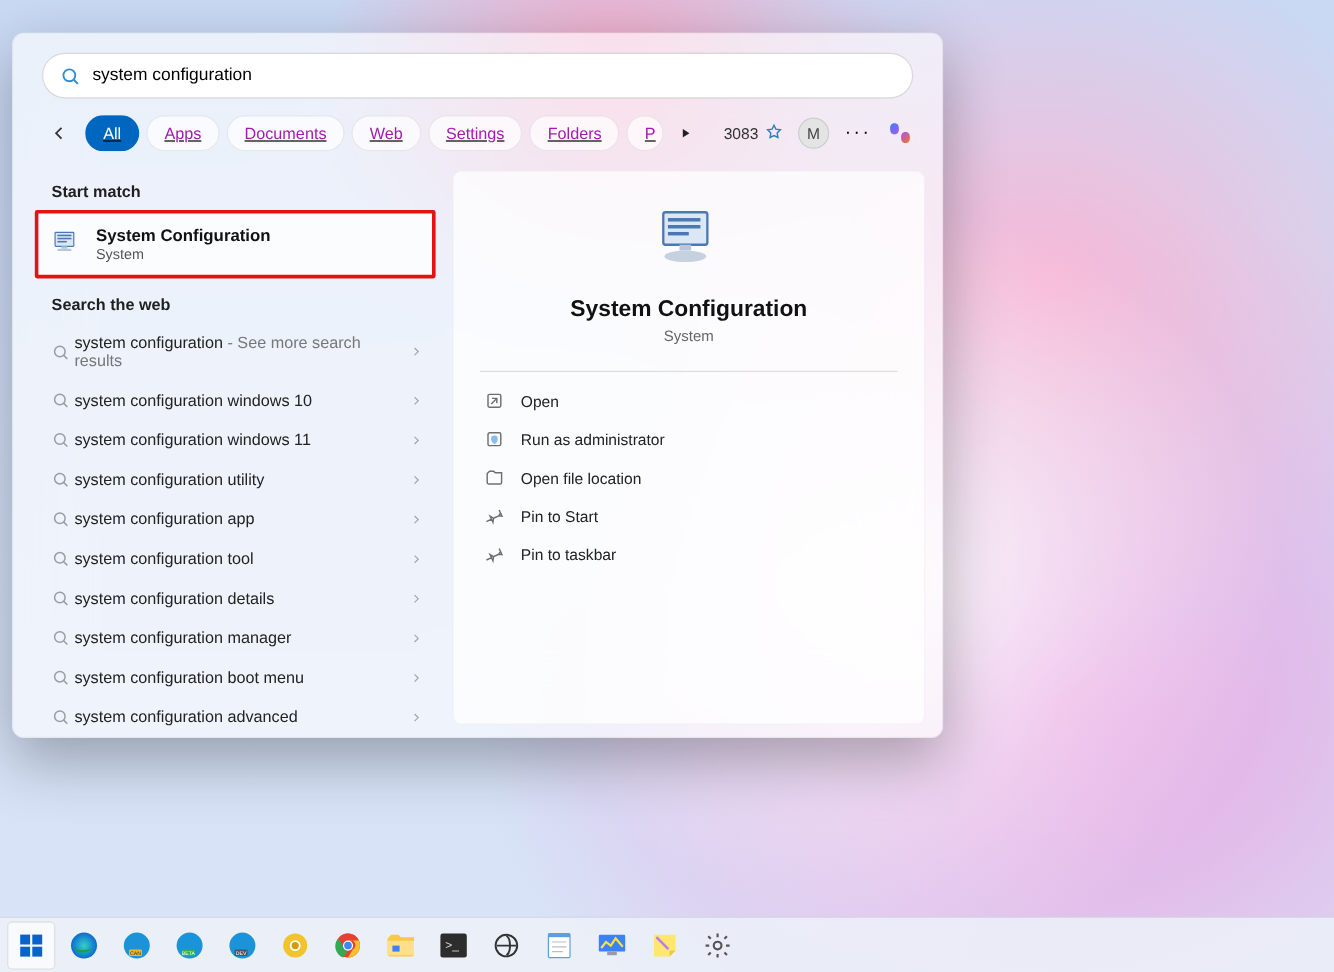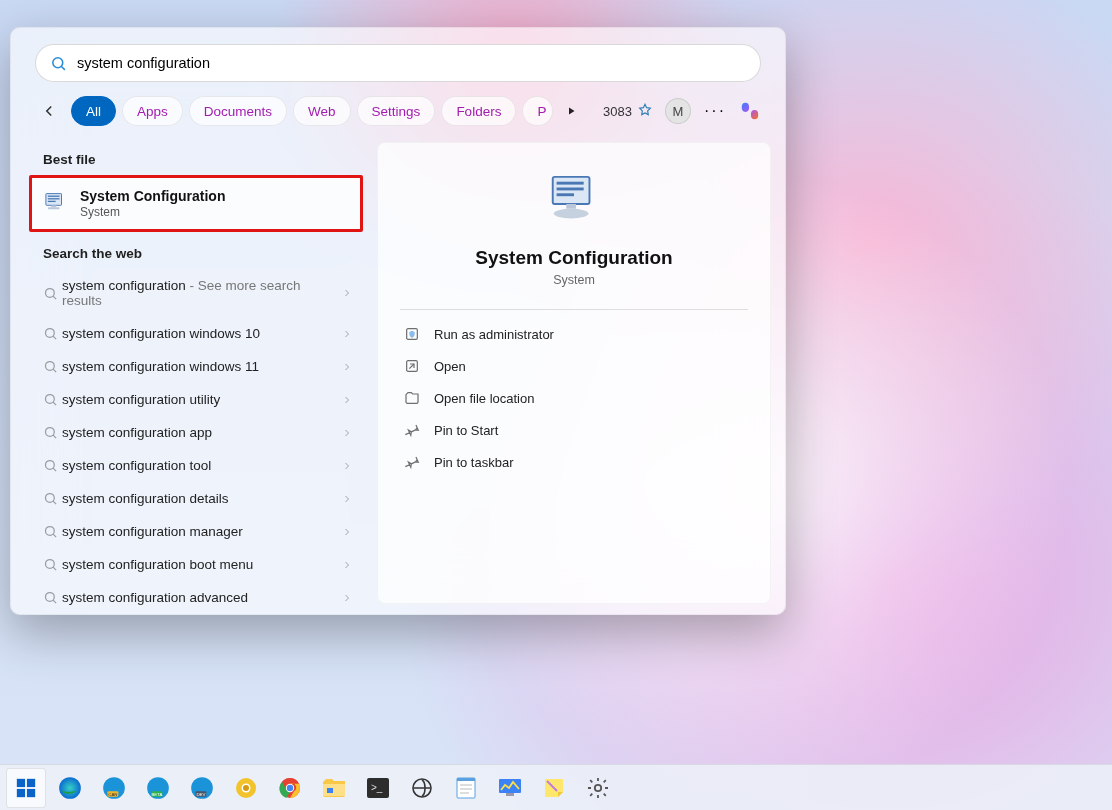--- a/index.html
+++ b/index.html
@@ -44,21 +44,21 @@
     border: none; outline: none; flex: 1;
     font-size: 14.5px; background: transparent;
   }
 
   .filters {
     display: flex; align-items: center;
     padding: 14px 24px 10px 24px;
     gap: 6px;
   }
   .back-btn { width: 28px; height: 28px; display:flex; align-items:center; justify-content:center; border-radius:4px; margin-right:2px; cursor:pointer; }
-  .chips { display:flex; gap:6px; align-items:flex-end; overflow:hidden; }
+  .chips { display:flex; gap:6px; align-items:flex-end; overflow:hidden;text-decoration:underline; }
   .chip {
     height: 30px; padding: 0 14px;
     border-radius: 15px;
     background: rgba(255,255,255,0.7);
     border: 1px solid rgba(0,0,0,0.08);
     font-size: 13.5px; display:flex; align-items:center;
     color:#a21caf; cursor:pointer; white-space:nowrap;
   }
   .chip.active { background:#0067c0; color:#fff; border-color:#0067c0; }
   .chip.cut { padding-right:6px; }
@@ -201,21 +201,21 @@
               </linearGradient>
             </defs>
           <path fill="url(#g1)" d="M7 3c3 0 4 2 4 5s-1 5-4 5-4-2-4-5 1-5 4-5zm10 8c3 0 4 2 4 5s-1 5-4 5-4-2-4-5 1-5 4-5z"></path>
         </svg>
       </span>
     </div>
   </div>
 
   <div class="content">
     <div class="left-pane">
-      <div class="section-title">Best file</div>
+      <div class="section-title">Start match</div>
 
       <div class="best-match">
         <span class="bm-icon">
           <svg width="26" height="26" viewBox="0 0 40 40">
             <rect x="6" y="4" width="24" height="18" rx="1" fill="#dce7f5" stroke="#4a78b5" stroke-width="1.5"></rect>
             <rect x="9" y="7" width="18" height="2" fill="#4a78b5"></rect>
             <rect x="9" y="11" width="18" height="2" fill="#4a78b5"></rect>
             <rect x="9" y="15" width="12" height="2" fill="#4a78b5"></rect>
             <rect x="14" y="22" width="8" height="3" fill="#b9c7d9"></rect>
             <rect x="9" y="25" width="18" height="3" rx="1" fill="#b9c7d9"></rect>
@@ -385,34 +385,34 @@
         </svg>
       </span>
       <div class="detail-title">System Configuration</div>
       <div class="detail-sub">System</div>
       <div class="divider"></div>
       <div class="actions">
         <div class="action">
           <span class="action-icon">
             <svg width="16" height="16" viewBox="0 0 24 24" fill="none" stroke="#333" stroke-width="1.8">
                 <rect x="4" y="4" width="16" height="16" rx="2"></rect>
-                <path d="M12 7l4 2v3c0 3-2 5-4 6-2-1-4-3-4-6V9l4-2z" fill="#5aa0e0" stroke="none"></path>
+                <path d="M9 9l6 0 0 6"></path>
+                <path d="M15 9l-7 7"></path>
               </svg>
           </span>
-          <span>Run as administrator</span>
+          <span>Open</span>
         </div>
         <div class="action">
           <span class="action-icon">
             <svg width="16" height="16" viewBox="0 0 24 24" fill="none" stroke="#333" stroke-width="1.8">
                 <rect x="4" y="4" width="16" height="16" rx="2"></rect>
-                <path d="M9 9l6 0 0 6"></path>
-                <path d="M15 9l-7 7"></path>
+                <path d="M12 7l4 2v3c0 3-2 5-4 6-2-1-4-3-4-6V9l4-2z" fill="#5aa0e0" stroke="none"></path>
               </svg>
           </span>
-          <span>Open</span>
+          <span>Run as administrator</span>
         </div>
         <div class="action">
           <span class="action-icon">
             <svg width="16" height="16" viewBox="0 0 24 24" fill="none" stroke="#333" stroke-width="1.8">
                 <path d="M3 7l3-3h5l2 2h8v12a2 2 0 01-2 2H5a2 2 0 01-2-2V7z"></path>
               </svg>
           </span>
           <span>Open file location</span>
         </div>
         <div class="action">

